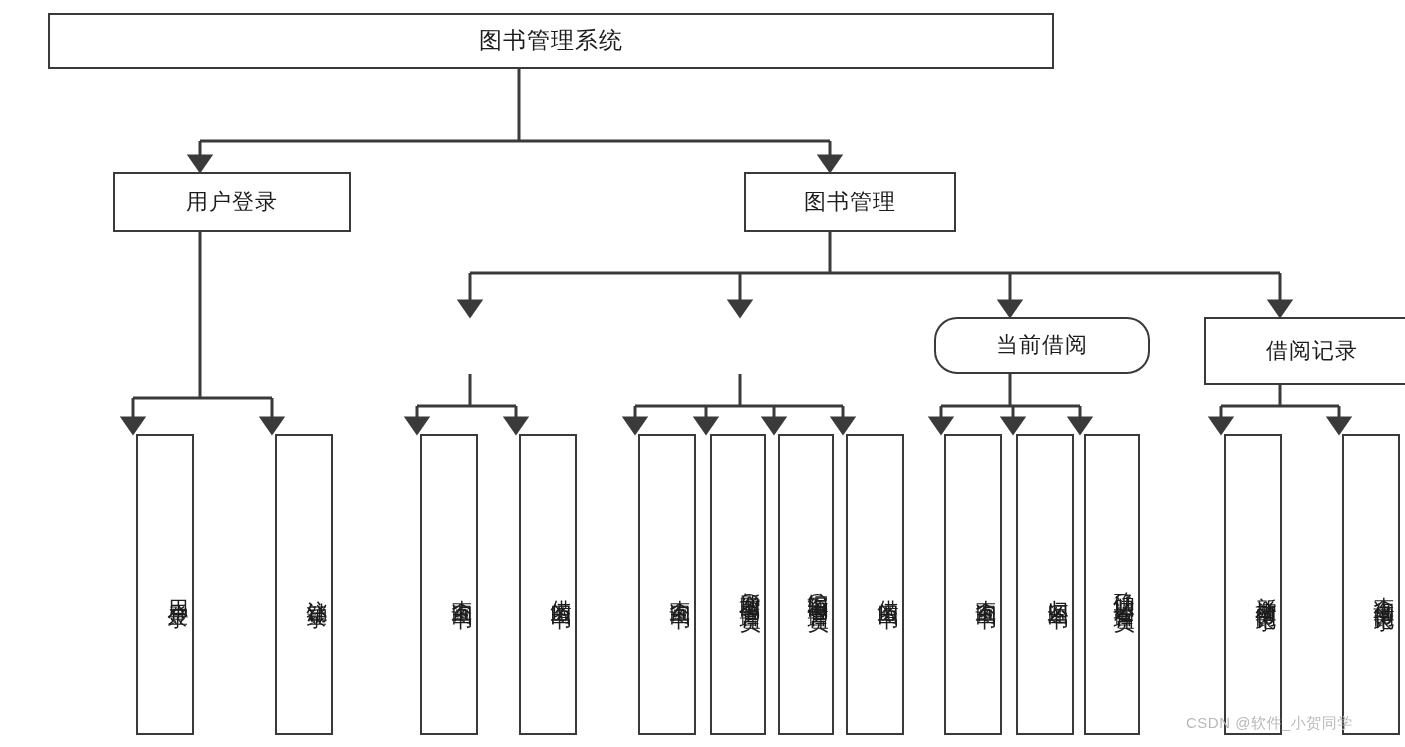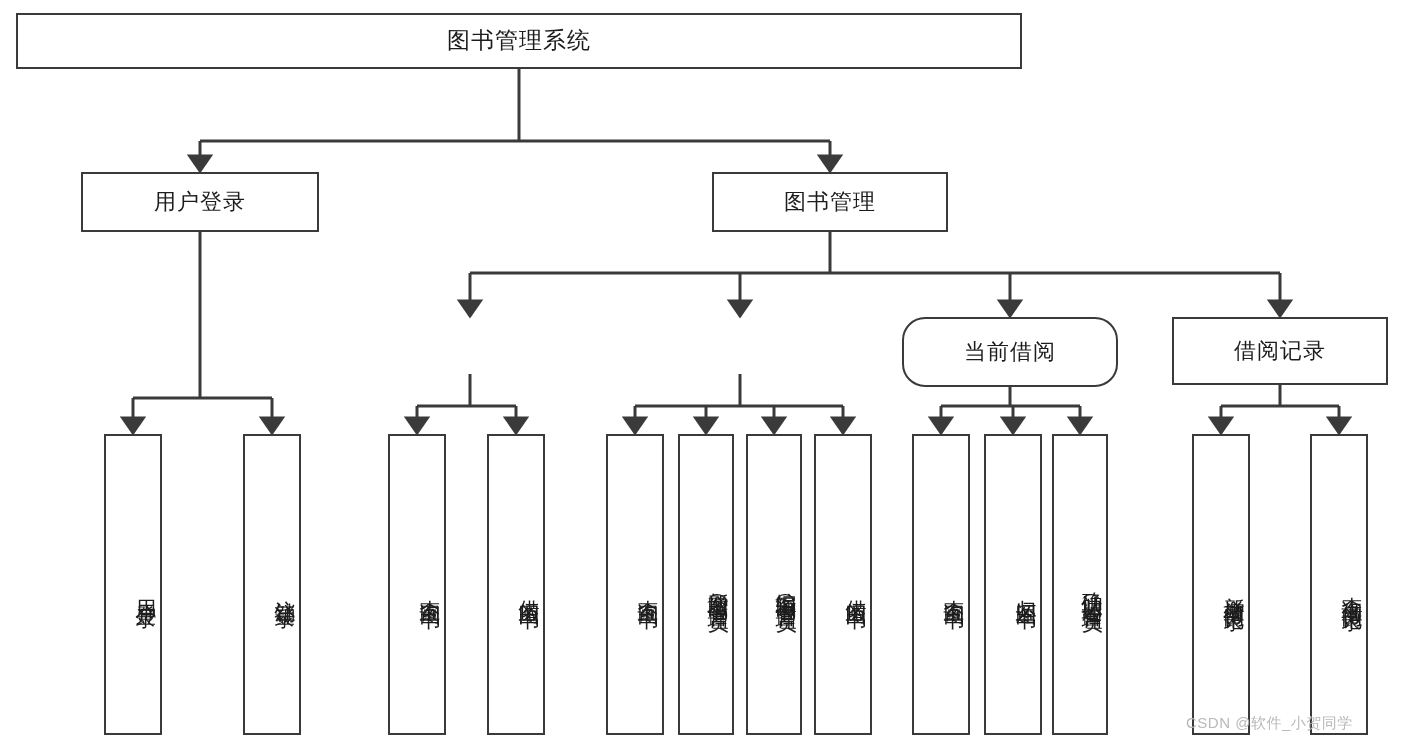--- a/index.html
+++ b/index.html
@@ -19,20 +19,21 @@
   }
   .node {
     position: absolute;
     box-sizing: border-box;
     border: 2px solid #3a3a3a;
     background: #ffffff;
     display: flex;
     align-items: center;
     justify-content: center;
     color: #1c1c1c;
+    margin-left: 32px;
   }
   .node.horiz {
     font-size: 22px;
     letter-spacing: 1px;
     line-height: 1.2;
   }
   .node.root {
     font-size: 23px;
   }
   .node.vert {
@@ -123,27 +124,27 @@
   </svg>
 
   <div class="node horiz root" style="left:16px; top:13px; width:1006px; height:56px;">
     <span>图书管理系统</span>
   </div>
 
   <div class="node horiz" style="left:81px; top:172px; width:238px; height:60px;">
     <span>用户登录</span>
   </div>
 
-  <div class="node horiz" style="left:712px; top:172px; width:236px; height:60px;text-align:center;">
+  <div class="node horiz" style="left:712px; top:172px; width:212px; height:60px;text-align:center;">
     <span>图书管理</span>
   </div>
 
 
 
-  <div class="node horiz" style="left:902px; top:317px; width:216px; height:70px;border-radius:23px;">
+  <div class="node horiz" style="left:902px; top:317px; width:216px; height:57px;border-radius:23px;">
     <span>当前借阅</span>
   </div>
 
   <div class="node horiz" style="left:1172px; top:317px; width:216px; height:68px;">
     <span>借阅记录</span>
   </div>
 
   <div class="node vert" style="left:104px; top:434px; width:58px; height:301px;">
     <span class="vtext">用户登录</span>
   </div>

